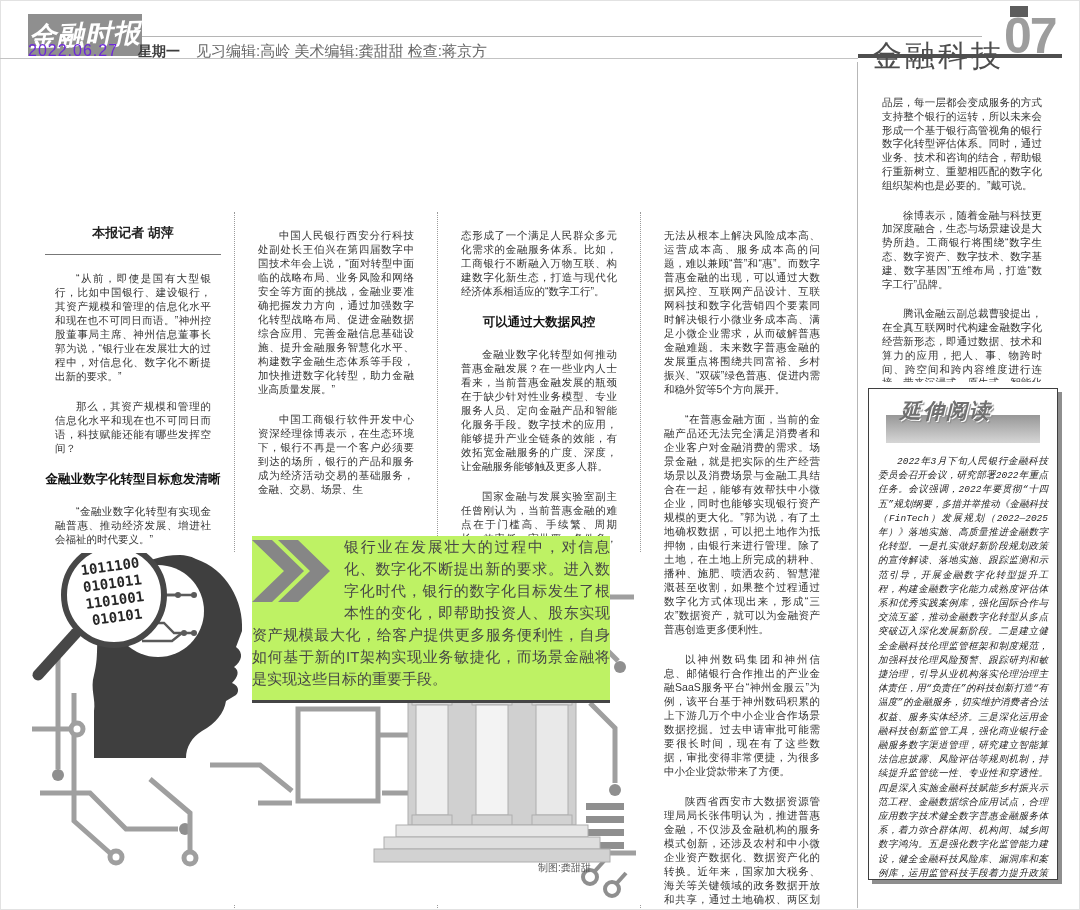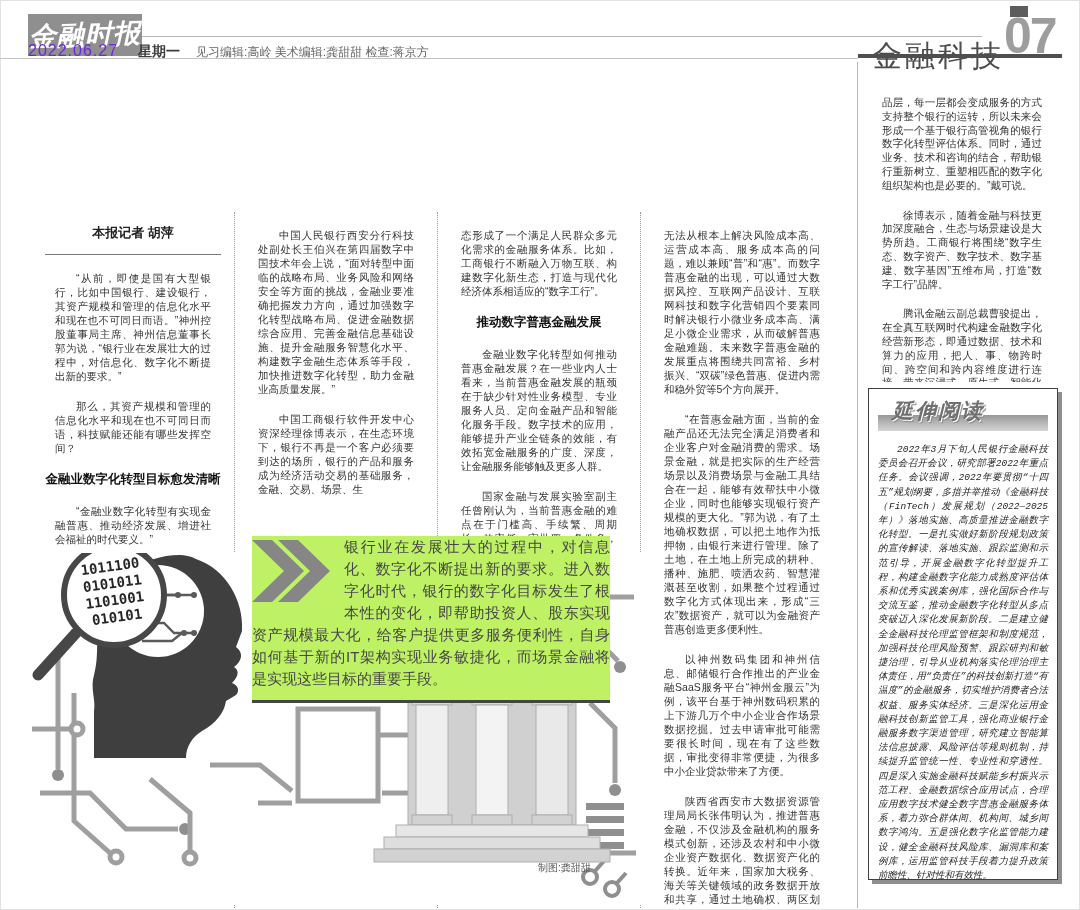--- a/index.html
+++ b/index.html
@@ -13,21 +13,21 @@
             font-size:27px;color:#fff;transform:rotate(-2deg);letter-spacing:1px;}
   .top-rule{position:absolute;left:142px;top:36px;width:840px;height:1px;background:#b5b5b5;}
   .section-name{position:absolute;left:872px;top:36px;width:134px;font-size:30px;color:#4d4d4d;
             letter-spacing:3px;font-weight:500;}
   .pagenum-tick{position:absolute;left:1010px;top:6px;width:18px;height:11px;background:#5d5d5d;}
   .page-num{position:absolute;left:1004px;top:12px;font-size:50px;line-height:48px;font-weight:800;
             color:#9d9d9d;letter-spacing:-2px;}
   .dateline{position:absolute;left:28px;top:42px;display:flex;align-items:baseline;white-space:nowrap;}
   .dateline .d{font-size:16px;color:#6d28d9;letter-spacing:1px;}
   .dateline .w{font-size:14px;font-weight:bold;color:#3c3c3c;margin-left:20px;}
-  .dateline .e{font-size:12px;color:#666;margin-left:16px;}
+  .dateline .e{font-size:15px;color:#666;margin-left:16px;}
   .rule-left{position:absolute;left:0;top:58px;width:858px;height:1px;background:#c3c3c3;}
   .rule-right-dark{position:absolute;left:858px;top:54px;width:204px;height:4px;background:#4f4f4f;}
   .v-rule{position:absolute;left:857px;top:62px;width:1px;height:846px;background:#b7b7b7;}
   
   .headline{position:absolute;left:30px;top:102px;width:815px;margin:0;text-align:center;
             font-family:"Liberation Serif","DejaVu Serif",serif;font-weight:bold;font-size:46px;
             line-height:92px;color:#27221f;letter-spacing:1px;}
   
   .columns{position:absolute;left:32px;top:212px;width:812px;height:696px;display:flex;z-index:2;}
   .col{flex:0 0 188px;padding:0 7px;overflow:hidden;}
@@ -43,21 +43,21 @@
   .pq-chevron{float:left;width:82px;height:64px;margin:4px 10px 2px 0;}
   .pq-text{font-size:15px;line-height:22px;color:#474747;text-align:justify;font-weight:500;}
   
   .illustration{position:absolute;left:30px;top:553px;width:612px;height:352px;background:#fff;z-index:3;}
   .illo-credit{position:absolute;left:508px;top:308px;font-size:10px;color:#555;}
   
   .side-paras{position:absolute;left:866px;top:80px;width:192px;height:302px;overflow:hidden;}
   .side-paras .blk-p{font-size:10.5px;line-height:13.8px;}
   .ext-box{position:absolute;left:868px;top:388px;width:170px;height:478px;background:#fff;
            border:1px solid #3f3f3f;box-shadow:4px 4px 0 #8e8e8e;padding:6px 9px;overflow:hidden;z-index:2;}
-  .ext-titlebar{position:relative;height:16px;margin:20px 0 12px;
+  .ext-titlebar{position:relative;height:28px;margin:20px 8px 12px;
            background:linear-gradient(180deg,#979797,#d6d6d6);}
   .ext-title{position:absolute;left:14px;top:-18px;font-family:"Liberation Serif","DejaVu Serif",serif;
            font-style:italic;font-weight:bold;font-size:21px;color:#707070;letter-spacing:2px;
            text-shadow:1px 1px 0 #fff,2px 2px 1px #8a8a8a;}
   .ext-body{margin:0;font-family:Liberation Mono, monospace;font-style:italic;
            font-size:9.5px;line-height:14.2px;text-align:justify;text-indent:2em;color:#1e1e1e;}
 </style>
 </head>
 <body>
 
@@ -87,21 +87,21 @@
         <p class="blk-p">那么，其资产规模和管理的信息化水平和现在也不可同日而语，科技赋能还能有哪些发挥空间？</p>
         <h3 class="blk-sub">金融业数字化转型目标愈发清晰</h3>
         <p class="blk-p">“金融业数字化转型有实现金融普惠、推动经济发展、增进社会福祉的时代要义。”</p>
       </div>
     <div class="col sep">
         <p class="blk-p">中国人民银行西安分行科技处副处长王伯兴在第四届数字中国技术年会上说，“面对转型中面临的战略布局、业务风险和网络安全等方面的挑战，金融业要准确把握发力方向，通过加强数字化转型战略布局、促进金融数据综合应用、完善金融信息基础设施、提升金融服务智慧化水平、构建数字金融生态体系等手段，加快推进数字化转型，助力金融业高质量发展。”</p>
         <p class="blk-p">中国工商银行软件开发中心资深经理徐博表示，在生态环境下，银行不再是一个客户必须要到达的场所，银行的产品和服务成为经济活动交易的基础服务，金融、交易、场景、生</p>
       </div>
     <div class="col sep">
         <p class="blk-p noindent">态形成了一个满足人民群众多元化需求的金融服务体系。比如，工商银行不断融入万物互联、构建数字化新生态，打造与现代化经济体系相适应的“数字工行”。</p>
-        <h3 class="blk-sub">推动数字普惠金融发展</h3>
+        <h3 class="blk-sub">可以通过大数据风控</h3>
         <p class="blk-p">金融业数字化转型如何推动普惠金融发展？在一些业内人士看来，当前普惠金融发展的瓶颈在于缺少针对性业务模型、专业服务人员、定向金融产品和智能化服务手段。数字技术的应用，能够提升产业全链条的效能，有效拓宽金融服务的广度、深度，让金融服务能够触及更多人群。</p>
         <p class="blk-p">国家金融与发展实验室副主任曾刚认为，当前普惠金融的难点在于门槛高、手续繁、周期长、效率低、审批严、条件多，传统产品模式</p>
       </div>
     <div class="col">
         <p class="blk-p noindent">无法从根本上解决风险成本高、运营成本高、服务成本高的问题，难以兼顾“普”和“惠”。而数字普惠金融的出现，可以通过大数据风控、互联网产品设计、互联网科技和数字化营销四个要素同时解决银行小微业务成本高、满足小微企业需求，从而破解普惠金融难题。未来数字普惠金融的发展重点将围绕共同富裕、乡村振兴、“双碳”绿色普惠、促进内需和稳外贸等5个方向展开。</p>
         <p class="blk-p">“在普惠金融方面，当前的金融产品还无法完全满足消费者和企业客户对金融消费的需求。场景金融，就是把实际的生产经营场景以及消费场景与金融工具结合在一起，能够有效帮扶中小微企业，同时也能够实现银行资产规模的更大化。”郭为说，有了土地确权数据，可以把土地作为抵押物，由银行来进行管理。除了土地，在土地上所完成的耕种、播种、施肥、喷洒农药、智慧灌溉甚至收割，如果整个过程通过数字化方式体现出来，形成“三农”数据资产，就可以为金融资产普惠创造更多便利性。</p>
         <p class="blk-p">以神州数码集团和神州信息、邮储银行合作推出的产业金融SaaS服务平台“神州金服云”为例，该平台基于神州数码积累的上下游几万个中小企业合作场景数据挖掘。过去申请审批可能需要很长时间，现在有了这些数据，审批变得非常便捷，为很多中小企业贷款带来了方便。</p>
         <p class="blk-p">陕西省西安市大数据资源管理局局长张伟明认为，推进普惠金融，不仅涉及金融机构的服务模式创新，还涉及农村和中小微企业资产数据化、数据资产化的转换。近年来，国家加大税务、海关等关键领域的政务数据开放和共享，通过土地确权、两区划定厘清农民所属宅基地资产归属，实现集体建设用地统计，这为农民构建信用体系提供了基础的关键数据，让创新金融服务成为可能。</p>
         <h3 class="blk-sub">无法从根本上解决风险成本高</h3>
         <p class="blk-p">对于接下来银行业如何进行数字化转型，神州信息副总裁、金融研究院院长戴可认为，我国银行业数字化正进入信息化、移动化、开放化和智能化的“四化叠加”阶段，银行架构已经到了需要重塑的阶段，以支撑不断扩大的服务边界。“重塑银行架构，不仅仅是业务架构、数据架构、技术架构和组织架构，而是整体对于银行运转和经营管理，以什么样的方式服务未来客户和未来经济，这是从上到下体系的变化。未来银行架构应该提供基于业务视角的XaaS服务，不管是业务作为服务层还是产</p>

